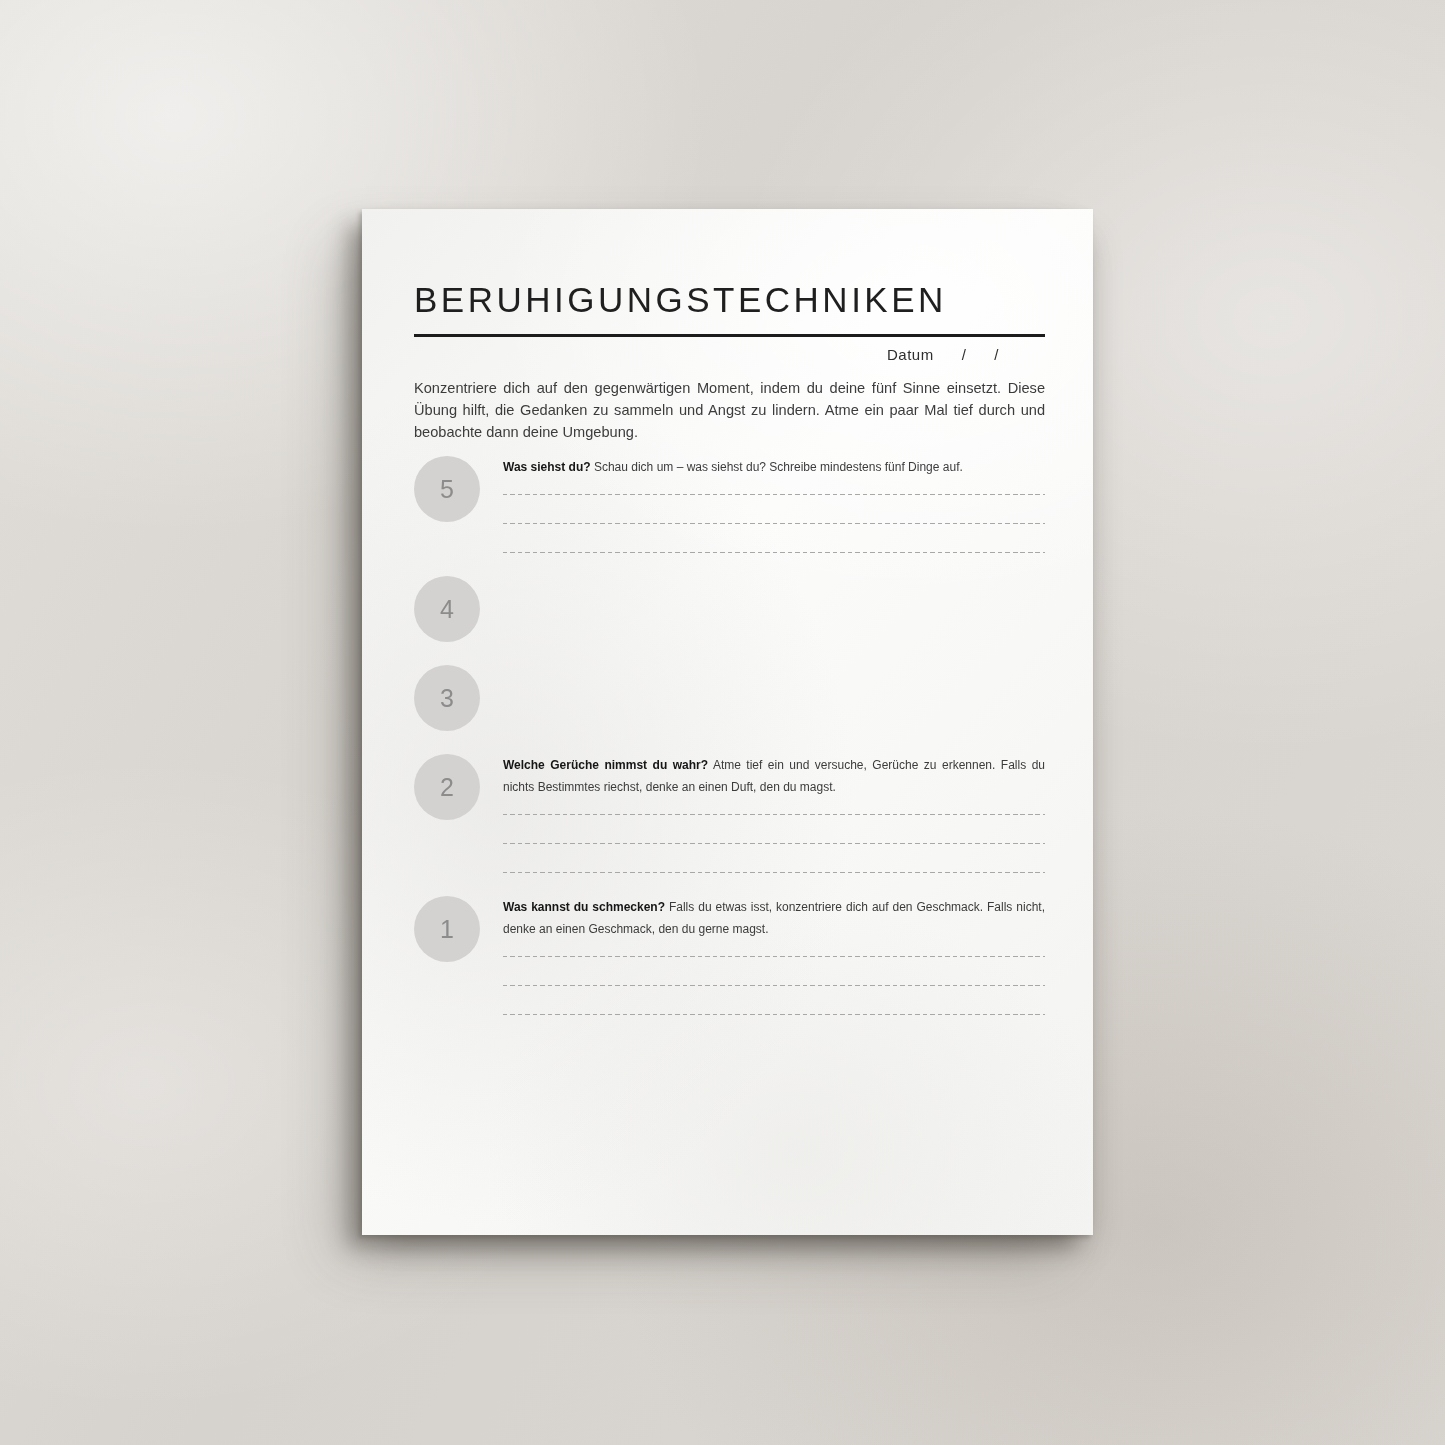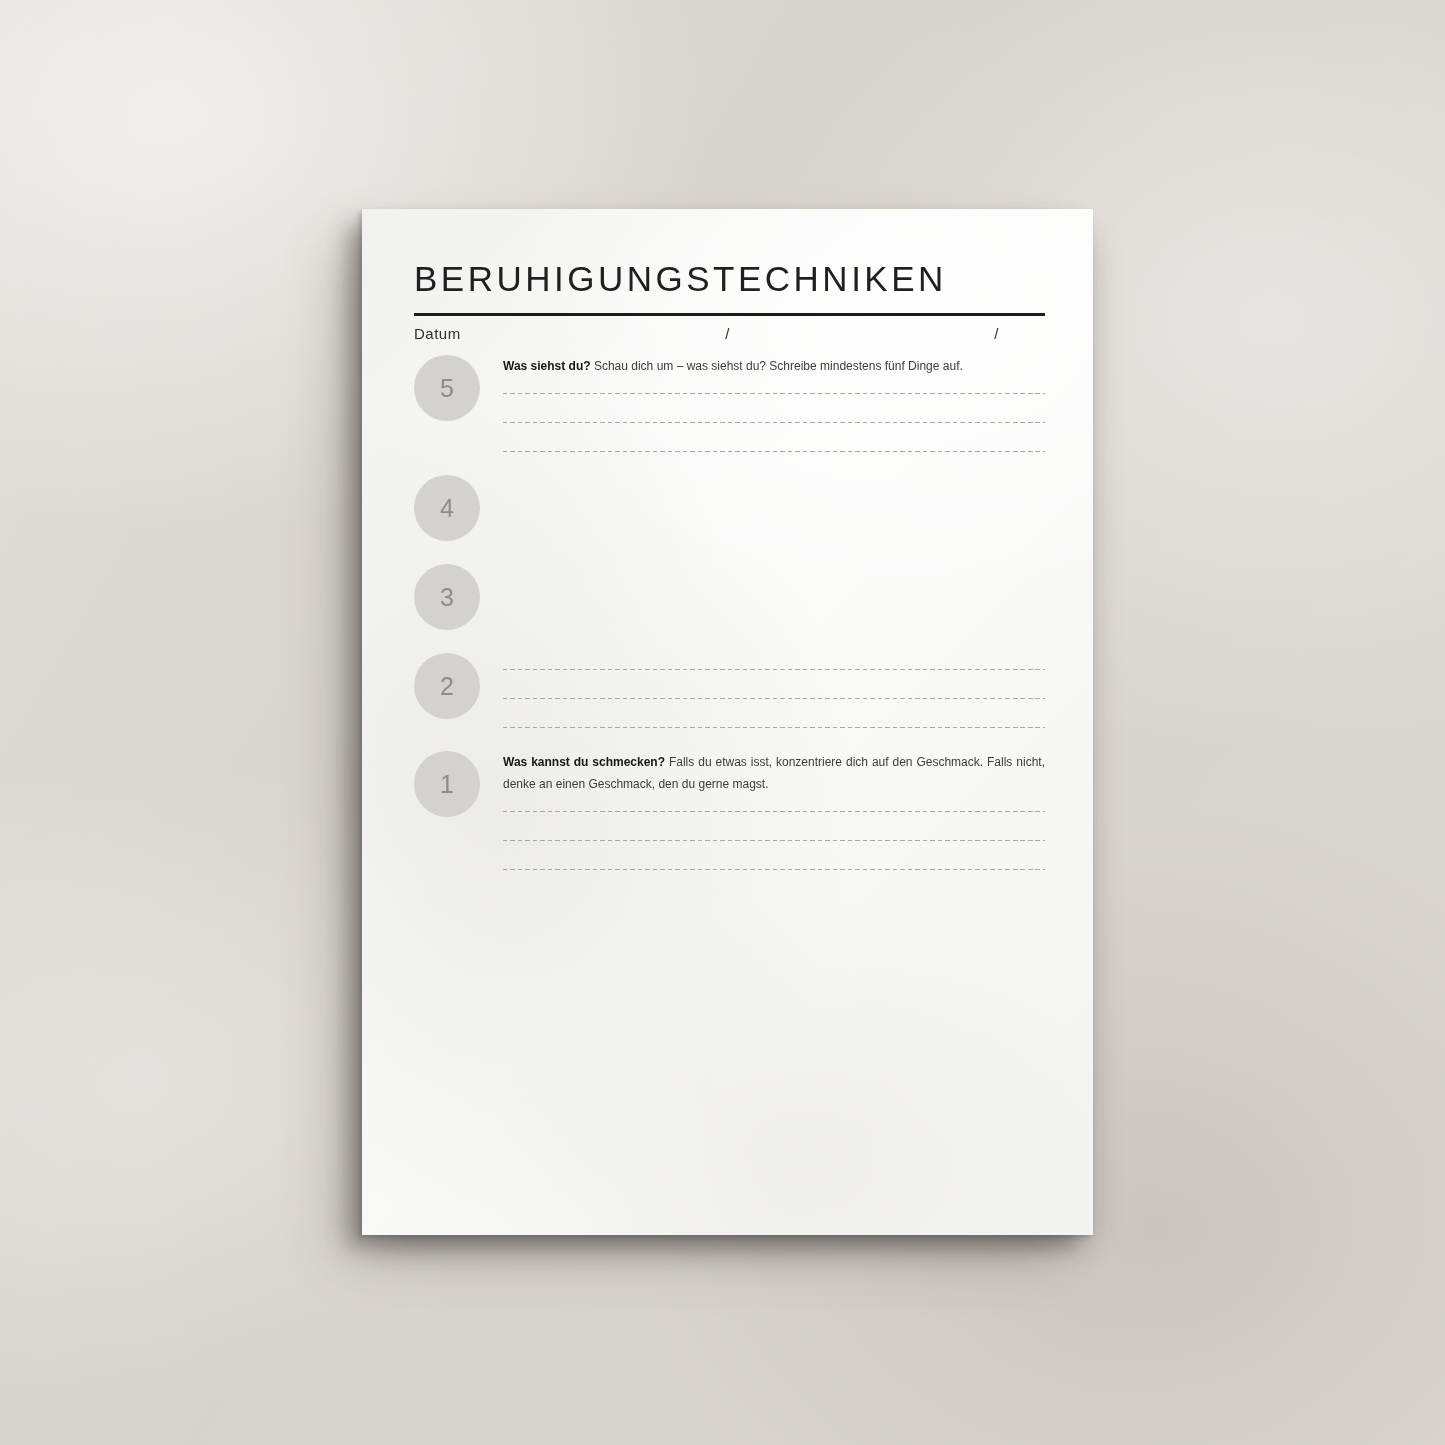--- a/index.html
+++ b/index.html
@@ -14,40 +14,40 @@
       radial-gradient(900px 700px at 12% 8%,  rgba(255,255,255,0.55), rgba(255,255,255,0) 60%),
       radial-gradient(1000px 800px at 88% 22%, rgba(255,255,255,0.40), rgba(255,255,255,0) 55%),
       radial-gradient(700px 500px at 50% 45%, rgba(255,255,255,0.25), rgba(255,255,255,0) 60%),
       radial-gradient(900px 700px at 80% 85%, rgba(168,160,150,0.30), rgba(168,160,150,0) 60%),
       radial-gradient(800px 600px at 10% 75%, rgba(255,255,255,0.30), rgba(255,255,255,0) 55%),
       linear-gradient(120deg, #e1ded9 0%, #d6d2cd 45%, #dbd7d2 100%);
   }
   .paper {
     position: absolute; left: 362px; top: 209px;
     width: 731px; height: 1026px; box-sizing: border-box;
-    padding: 49px 48px 0 52px;
+    padding: 70px 48px 0 52px;
     background-color: #f6f6f4;
     background-image:
       radial-gradient(700px 500px at 75% 10%, rgba(255,255,255,0.9), rgba(255,255,255,0) 60%),
       radial-gradient(600px 700px at 18% 58%, rgba(224,223,220,0.55), rgba(224,223,220,0) 60%),
       radial-gradient(520px 420px at 60% 92%, rgba(233,232,229,0.55), rgba(233,232,229,0) 60%),
       linear-gradient(135deg, #f1f1ef 0%, #fbfbfa 40%, #f3f3f1 100%);
     box-shadow:
       -3px 3px 4px rgba(80,75,68,0.28),
       -16px 14px 20px -2px rgba(80,75,68,0.45),
       -30px 28px 52px -8px rgba(80,75,68,0.30),
       6px 18px 30px -12px rgba(80,75,68,0.35);
   }
   .title {
     margin: 0; font-size: 35px; font-weight: 400; line-height: 1.2;
     letter-spacing: 3.5px; color: #1f1f1f; white-space: nowrap;
   }
   .divider { height: 3px; background: #1c1c1c; margin-top: 13px; }
   .date-row {
-    display: flex; justify-content: space-between; align-items: baseline;
+    display: flex; justify-content: flex-end; align-items: baseline;
     gap: 28px; padding-right: 46px; margin-top: 9px;
     font-size: 15px; color: #2e2e2e; letter-spacing: 0.5px;
   }
   .intro {
     margin: 14px 0 0 0; font-size: 14.6px; line-height: 22px;
     color: #3c3c3c; text-align: justify;
   }
   .sections { display: block; }
   .section { display: flex; gap: 23px; margin-top: 23px; }
   .sections .section:first-child { margin-top: 13px; }
@@ -79,20 +79,21 @@
 
     <h1 class="title">BERUHIGUNGSTECHNIKEN</h1>
     <div class="divider"></div>
 
     <div class="date-row">
       <span>Datum</span>
       <span>/</span>
       <span>/</span>
     </div>
 
+    <p class="intro">Konzentriere dich auf den gegenwärtigen Moment, indem du deine fünf Sinne einsetzt. Diese Übung hilft, die Gedanken zu sammeln und Angst zu lindern. Atme ein paar Mal tief durch und beobachte dann deine Umgebung.</p>
 
     <div class="sections">
 
       <div class="section">
         <div class="badge">
           <span>5</span>
         </div>
         <div class="section-body">
           <p class="q"><strong>Was siehst du?</strong> <span>Schau dich um – was siehst du? Schreibe mindestens fünf Dinge auf.</span></p>
           <div class="write-lines">
@@ -113,20 +114,21 @@
         <div class="badge">
           <span>3</span>
         </div>
       </div>
 
       <div class="section">
         <div class="badge">
           <span>2</span>
         </div>
         <div class="section-body">
+          <p class="q"><strong>Welche Gerüche nimmst du wahr?</strong> <span>Atme tief ein und versuche, Gerüche zu erkennen. Falls du nichts Bestimmtes riechst, denke an einen Duft, den du magst.</span></p>
           <div class="write-lines">
             <div class="write-row"></div>
             <div class="write-row"></div>
             <div class="write-row"></div>
           </div>
         </div>
       </div>
 
       <div class="section">
         <div class="badge">

